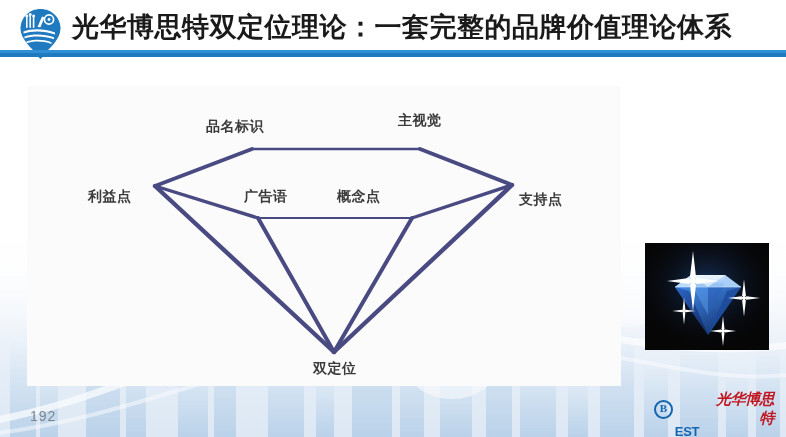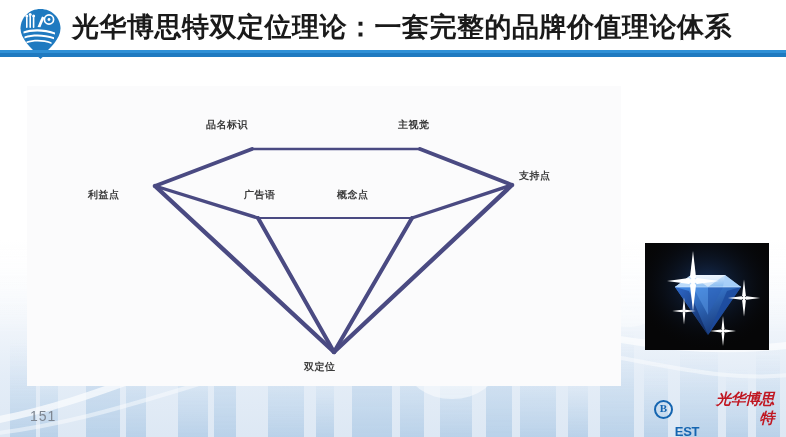--- a/index.html
+++ b/index.html
@@ -32,21 +32,21 @@
   .title-bar-inner{position:absolute;left:0;top:0;width:786px;height:3px;background:#2f90d6;}
 
   
   .panel{
     position:absolute;left:27px;top:86px;width:594px;height:300px;
     background:#fbfbfc;
   }
   .diagram{position:absolute;left:0;top:0;width:786px;height:437px;pointer-events:none;}
 
   .dlabel{
-    position:absolute;font-size:10px;font-weight:bold;color:#3b3b3b;
+    position:absolute;font-size:14px;font-weight:bold;color:#3b3b3b;
     white-space:nowrap;letter-spacing:.5px;text-align:center;
   }
 
   
   .gem-box{
     position:absolute;left:645px;top:243px;width:124px;height:107px;
     background:#060607;overflow:hidden;
   }
   .gem-box svg{display:block;}
 
@@ -157,26 +157,26 @@
 
       <path d="M155 186 L334 352" stroke-width="4.4"></path>
       <path d="M512 185 L334 352" stroke-width="4.4"></path>
 
       <path d="M258 218 L334 352" stroke-width="4"></path>
       <path d="M412 218 L334 352" stroke-width="4"></path>
     </g>
   </svg>
 
   <div class="dlabel" style="left:206px;top:118px;">品名标识</div>
-  <div class="dlabel" style="left:398px;top:118px;">主视觉</div>
+  <div class="dlabel" style="left:398px;top:112px;">主视觉</div>
   <div class="dlabel" style="left:88px;top:188px;">利益点</div>
-  <div class="dlabel" style="left:519px;top:169px;">支持点</div>
+  <div class="dlabel" style="left:519px;top:191px;">支持点</div>
   <div class="dlabel" style="left:244px;top:188px;">广告语</div>
   <div class="dlabel" style="left:337px;top:188px;">概念点</div>
-  <div class="dlabel" style="left:304px;top:360px;font-family:Liberation Mono, monospace;">双定位</div>
+  <div class="dlabel" style="left:313px;top:360px;font-family:Liberation Mono, monospace;">双定位</div>
 
   <div class="gem-box">
     <svg viewBox="0 0 124 107" width="124" height="107" aria-hidden="true">
       <defs>
         <radialGradient id="glow" cx="50%" cy="40%" r="60%">
           <stop offset="0%" stop-color="#1a3a6e" stop-opacity=".85"></stop>
           <stop offset="100%" stop-color="#060607" stop-opacity="0"></stop>
         </radialGradient>
         <linearGradient id="g-crown" x1="0" y1="0" x2="0.4" y2="1">
           <stop offset="0%" stop-color="#e8f3ff"></stop>
@@ -234,21 +234,21 @@
           <path d="M0 -30 L3 -4 L0 0 L-3 -4 Z"></path>
           <path d="M0 30 L3 4 L0 0 L-3 4 Z"></path>
           <path d="M-26 0 L-4 3 L0 0 L-4 -3 Z"></path>
           <path d="M26 0 L4 3 L0 0 L4 -3 Z"></path>
           <circle r="2.4"></circle>
         </g>
       </g>
     </svg>
   </div>
 
-  <div class="page-num">151</div>
+  <div class="page-num">192</div>
 
   <div class="logo">
     <div class="logo-row">
       <span class="logo-b">B</span>
       <span class="logo-est">EST</span>
       <span class="logo-cn">光华博思特</span>
     </div>
     <div class="logo-sub">消 费 大 数 据 中 心</div>
   </div>
 

